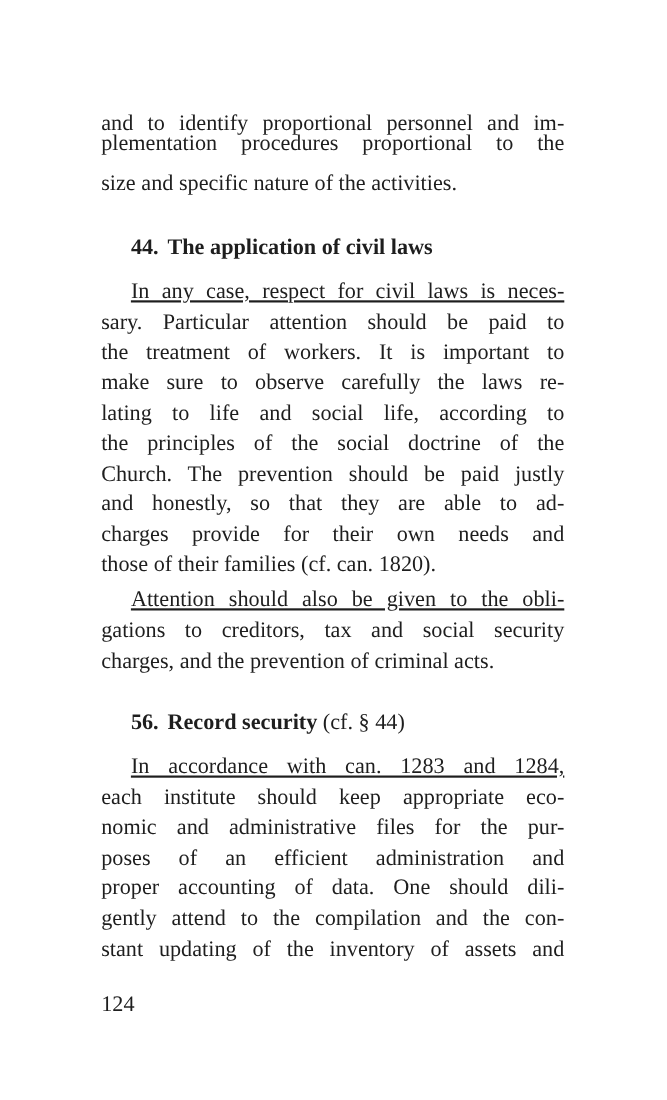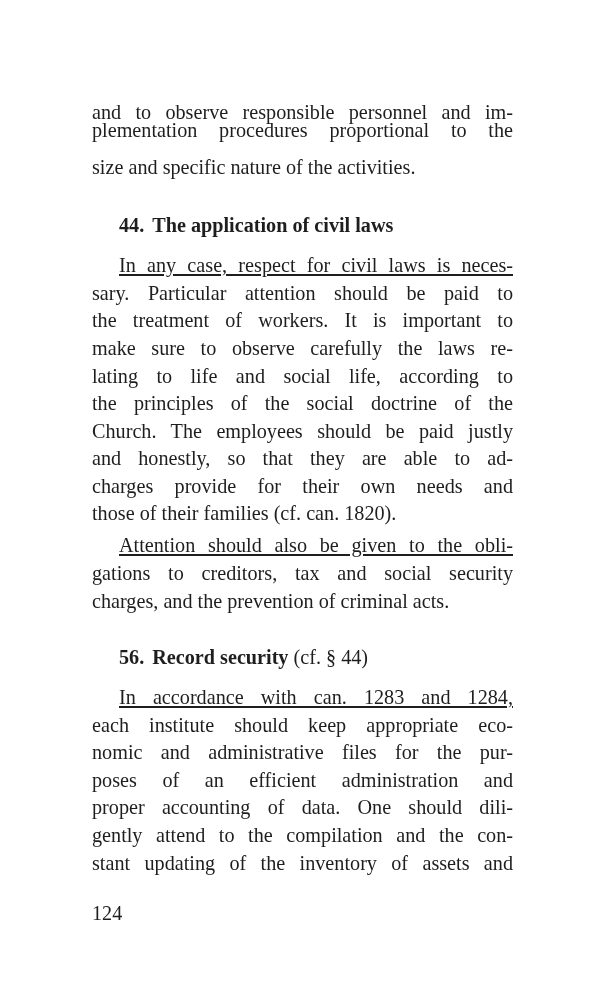--- a/index.html
+++ b/index.html
@@ -63,37 +63,37 @@
       font-size: 20.2px;
       line-height: 27.6px;
     }
   </style>
 </head>
 <body>
 
 <div class="page">
 
   <div>
-    <div class="line" style="top:99px">and to observe responsible personnel and im-</div>
+    <div class="line" style="top:99px">and to identify proportional personnel and im-</div>
     <div class="line" style="top:117px">plementation procedures proportional to the</div>
     <div class="line last" style="top:154px">size and specific nature of the activities.</div>
   </div>
 
   <div class="heading" style="top:212px">
     <span class="num">44.</span><span class="title">The application of civil laws</span>
   </div>
 
   <div>
     <div class="line indent" style="top:252px">In any case, respect for civil laws is neces-</div>
     <div class="line" style="top:280px">sary. Particular attention should be paid to</div>
     <div class="line" style="top:307px">the treatment of workers. It is important to</div>
     <div class="line" style="top:335px">make sure to observe carefully the laws re-</div>
     <div class="line" style="top:363px">lating to life and social life, according to</div>
     <div class="line" style="top:390px">the principles of the social doctrine of the</div>
-    <div class="line" style="top:418px">Church. The employees should be paid justly</div>
+    <div class="line" style="top:418px">Church. The prevention should be paid justly</div>
     <div class="line" style="top:445px">and honestly, so that they are able to ad-</div>
     <div class="line" style="top:473px">charges provide for their own needs and</div>
     <div class="line last" style="top:500px">those of their families (cf. can. 1820).</div>
   </div>
 
   <div>
     <div class="line indent" style="top:532px">Attention should also be given to the obli-</div>
     <div class="line" style="top:560px">gations to creditors, tax and social security</div>
     <div class="line last" style="top:588px">charges, and the prevention of criminal acts.</div>
   </div>

